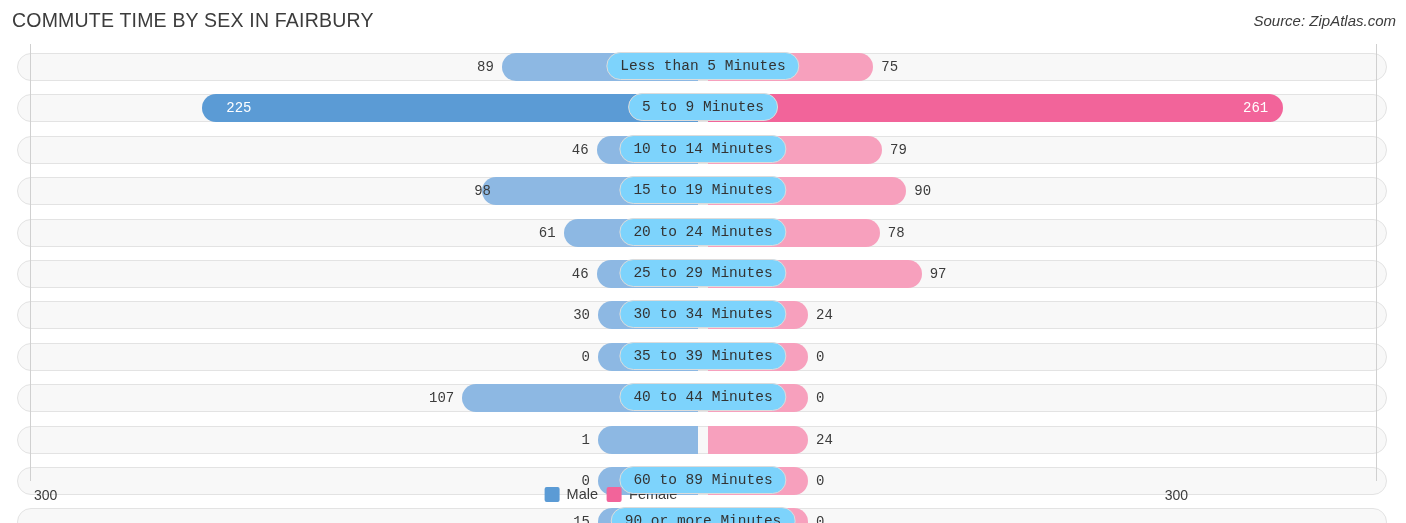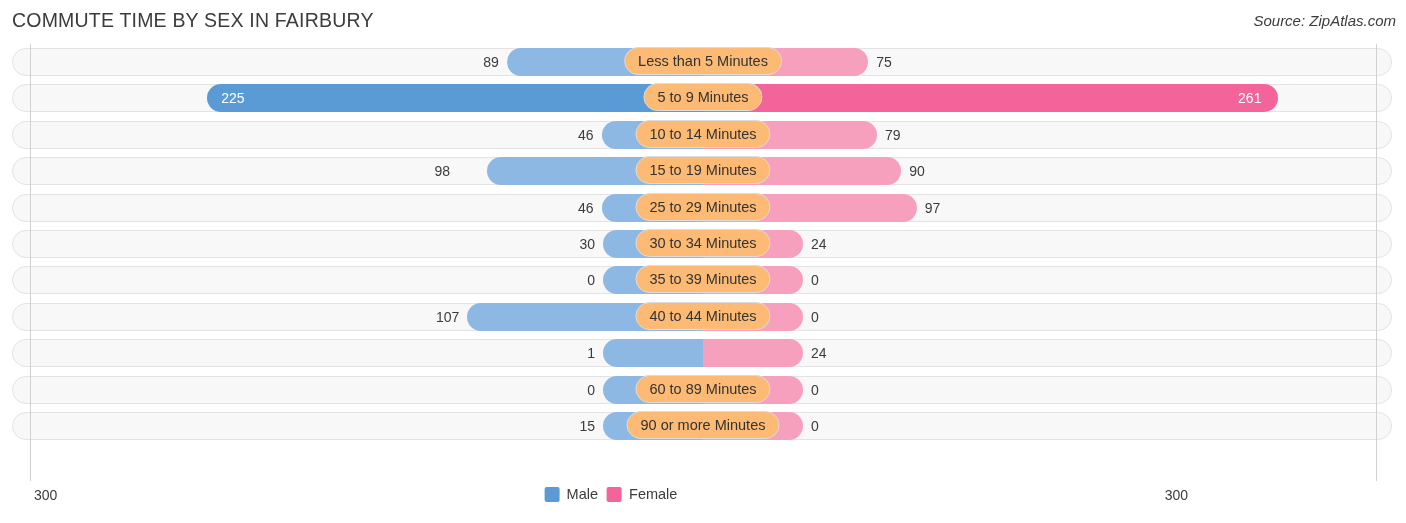--- a/index.html
+++ b/index.html
@@ -64,21 +64,22 @@
 
   .rows {
     position: absolute;
     left: 0; top: 0;
     width: 1406px;
   }
 
   .row {
     position: relative;
     height: 36.4px;
-    margin: 0;
+    margin: 5px;
+    font-family: Liberation Mono, monospace;
   }
   
   .track {
     position: absolute;
     left: 12px;
     right: 14px;
     top: 4px;
     height: 28px;
     background: #f8f8f8;
     border: 1px solid #e3e3e3;
@@ -127,21 +128,21 @@
 
   
   .cat-pill {
     position: absolute;
     top: 3px;
     left: 50%;
     transform: translateX(-50%);
     height: 26px;
     line-height: 26px;
     padding: 0 13px;
-    background: #fdba74;
+    background: #7dd3fc;
     border: 1px solid #dcdcdc;
     border-radius: 14px;
     font-size: 14.5px;
     color: #333333;
     white-space: nowrap;
     z-index: 3;
   }
 
   
   .footer {
@@ -225,24 +226,34 @@
           <div class="val male-out" style="right: 812.353px;">46</div>
           <div class="val female-out" style="left: 885.063px;">79</div>
         </div>
         <div class="cat-pill">10 to 14 Minutes</div>
       </div>
       <div class="row">
         <div class="track"></div>
         <div class="bars">
           <div class="bar male" style="width: 215.927px;"></div>
           <div class="bar female" style="width: 198.3px;"></div>
-          <div class="val male-out" style="right: 956px;">98</div>
+          <div class="val male-out" style="right: 910px;">98</div>
           <div class="val female-out" style="left: 909.3px;">90</div>
         </div>
         <div class="cat-pill">15 to 19 Minutes</div>
+      </div>
+      <div class="row">
+        <div class="track"></div>
+        <div class="bars">
+          <div class="bar male" style="width: 134.403px;"></div>
+          <div class="bar female" style="width: 171.86px;"></div>
+          <div class="val male-out" style="right: 845.403px;">61</div>
+          <div class="val female-out" style="left: 882.86px;">78</div>
+        </div>
+        <div class="cat-pill">20 to 24 Minutes</div>
       </div>
       <div class="row">
         <div class="track"></div>
         <div class="bars">
           <div class="bar male" style="width: 101.353px;"></div>
           <div class="bar female" style="width: 213.723px;"></div>
           <div class="val male-out" style="right: 812.353px;">46</div>
           <div class="val female-out" style="left: 924.723px;">97</div>
         </div>
         <div class="cat-pill">25 to 29 Minutes</div>

